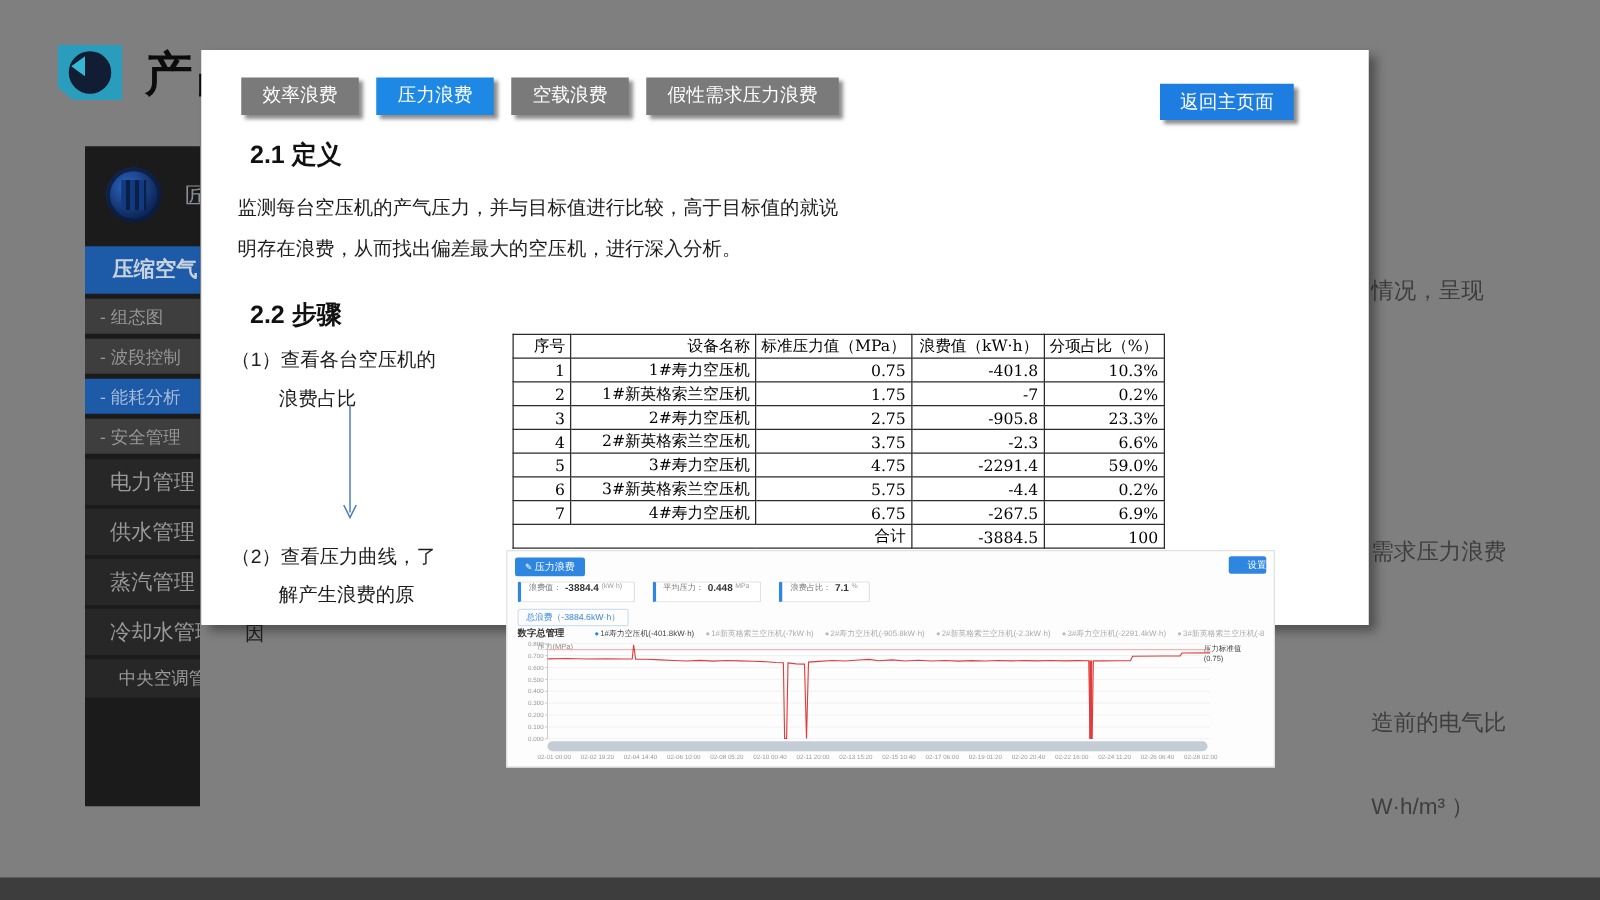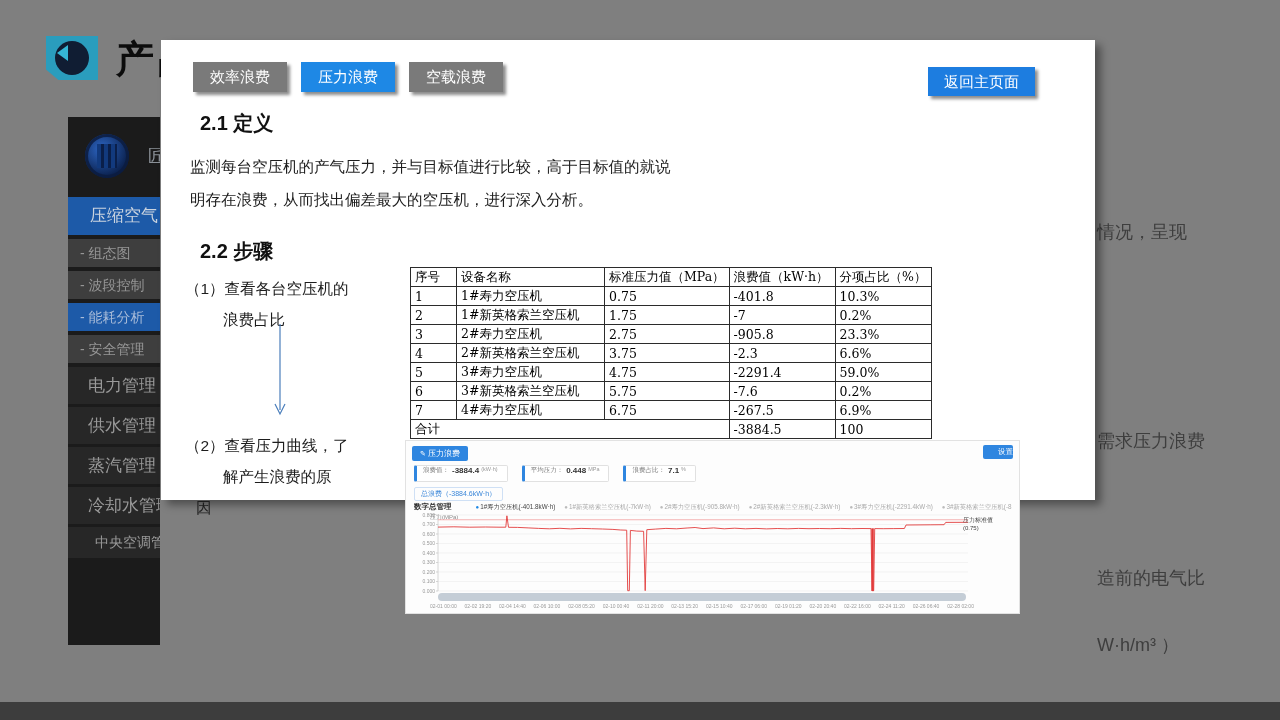--- a/index.html
+++ b/index.html
@@ -21,21 +21,21 @@
   #sidebar{position:absolute;left:68px;top:117px;width:92px;height:528px;background:#1b1b1b;overflow:hidden;}
   #logo-row{position:relative;height:80px;}
   #logo-circle{position:absolute;left:17px;top:17px;width:44px;height:44px;border-radius:50%;
       background:radial-gradient(circle at 38% 35%,#2d66c4,#0a1f4a 72%);
       box-shadow:inset 0 0 0 3px rgba(12,28,64,.85);}
   #logo-circle .bars{position:absolute;left:12px;top:10px;width:20px;height:24px;
       background:repeating-linear-gradient(90deg,#123a7e 0 4px,#0a1f4a 4px 7px);}
   #logo-text{position:absolute;left:80px;top:27px;color:#8a9097;font-size:18px;}
   .sm{white-space:nowrap;overflow:hidden;}
   .sm-active{height:38px;line-height:38px;background:#1d5aa8;color:#c9d3df;font-size:17px;
-             padding-left:22px;margin-bottom:4px;}
+             padding-left:22px;margin-bottom:4px;font-weight:bold;}
   .sm-sub{height:28px;line-height:28px;background:#3e3e3e;color:#969696;font-size:14px;
           padding-left:12px;margin-bottom:4px;}
   .sm-sub-active{background:#1d5aa8;color:#a9bcd9;}
   .sm-main{height:37px;line-height:37px;background:#272727;color:#9a9a9a;font-size:17px;
            padding-left:20px;margin-bottom:3px;}
   .sm-small{height:31px;line-height:31px;font-size:14px;padding-left:27px;}
   
   #panel{position:absolute;left:161px;top:40px;width:934px;height:460px;background:#ffffff;
          box-shadow:6px 5px 8px rgba(0,0,0,.38);}
   #tabs{position:absolute;left:32px;top:22px;display:flex;gap:14px;}
@@ -48,21 +48,21 @@
   .h-num{position:absolute;left:39px;font-size:20px;font-weight:bold;color:#111;}
   #def-text{position:absolute;left:29px;top:110px;width:560px;font-size:15.5px;line-height:33px;
        color:#1d1d1d;}
   .step{position:absolute;left:24px;font-size:15.5px;color:#1d1d1d;line-height:31px;}
   .ind{padding-left:38px;}
   .ind2{padding-left:11px;}
   #step-arrow{position:absolute;left:112px;top:282px;}
   
   #waste-table{position:absolute;left:249px;top:227px;border-collapse:collapse;
        font-family:"DejaVu Serif","Liberation Serif",serif;font-size:12.5px;color:#000;}
-  #waste-table th,#waste-table td{border:1px solid #2b2b2b;text-align:left;padding:0 4px;
+  #waste-table th,#waste-table td{border:1px solid #2b2b2b;text-align:right;padding:0 4px;
        height:18px;font-weight:normal;white-space:nowrap;}
   
   #shot{position:absolute;left:244px;top:400px;width:613px;height:172px;background:#fdfdfd;
         border:1px solid #e2e2e2;overflow:hidden;}
   #shot-badge{position:absolute;left:6px;top:5px;height:15px;line-height:15px;padding:0 8px;
         background:#2f86e0;border-radius:2px;color:#fff;font-size:8px;white-space:nowrap;}
   #shot-badge .bi{font-size:7px;margin-right:2px;}
   #shot-settings{position:absolute;right:6px;top:4px;width:30px;height:14px;line-height:14px;
         text-align:right;background:#2f86e0;border-radius:2px;color:#fff;font-size:7.5px;}
   #stats-row{position:absolute;left:8px;top:24px;display:flex;gap:14px;}
@@ -125,20 +125,21 @@
         <div class="sm sm-main sm-small">中央空调管理</div>
       </div>
   </div>
 
   <div id="panel">
 
     <div id="tabs">
       <div class="tab">效率浪费</div>
       <div class="tab active">压力浪费</div>
       <div class="tab">空载浪费</div>
+      <div class="tab">假性需求压力浪费</div>
     </div>
     <div id="back-main-btn">返回主页面</div>
 
     <div class="h-num" style="top:70px">2.1 定义</div>
     <div id="def-text">
       <div>监测每台空压机的产气压力，并与目标值进行比较，高于目标值的就说</div>
       <div>明存在浪费，从而找出偏差最大的空压机，进行深入分析。</div>
     </div>
 
     <div class="h-num" style="top:198px">2.2 步骤</div>
@@ -209,21 +210,21 @@
             <td>5</td>
             <td>3#寿力空压机</td>
             <td>4.75</td>
             <td>-2291.4</td>
             <td>59.0%</td>
           </tr>
           <tr>
             <td>6</td>
             <td>3#新英格索兰空压机</td>
             <td>5.75</td>
-            <td>-7.6</td>
+            <td>-4.4</td>
             <td>0.2%</td>
           </tr>
           <tr>
             <td>7</td>
             <td>4#寿力空压机</td>
             <td>6.75</td>
             <td>-267.5</td>
             <td>6.9%</td>
           </tr>
           <tr>

